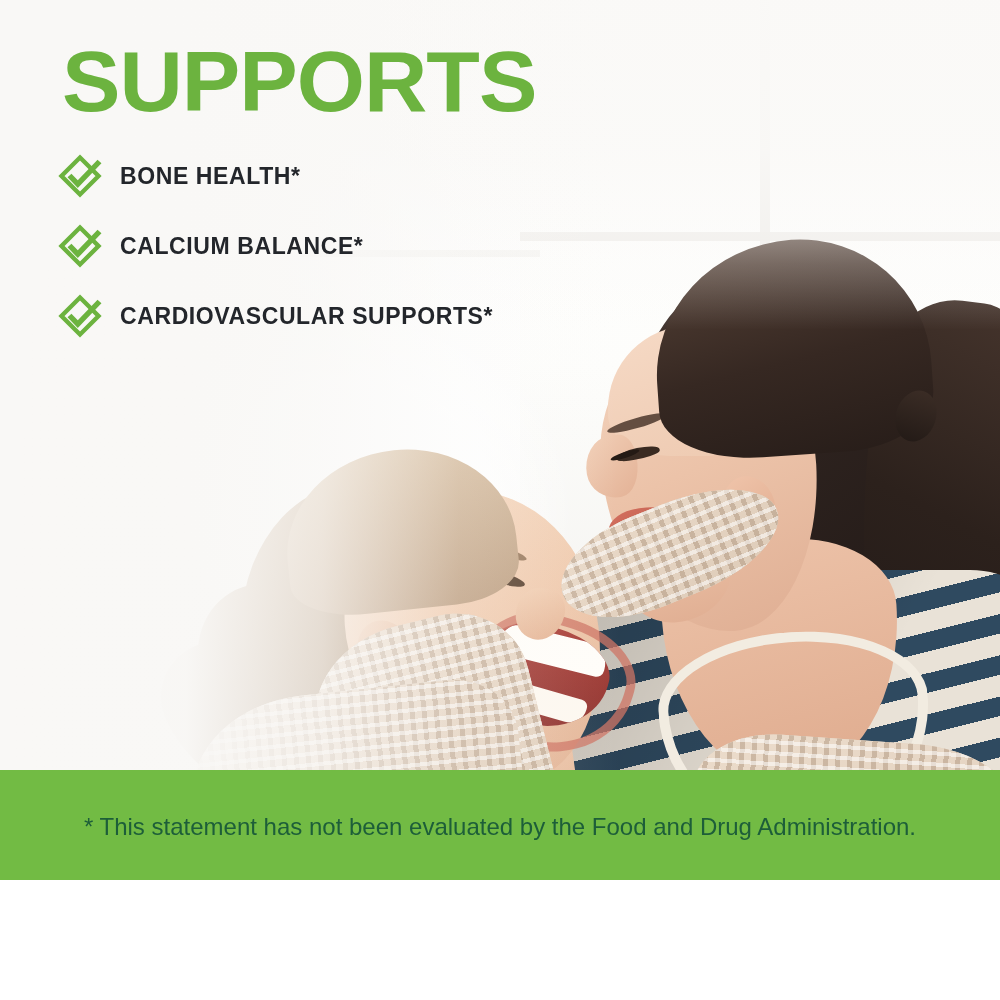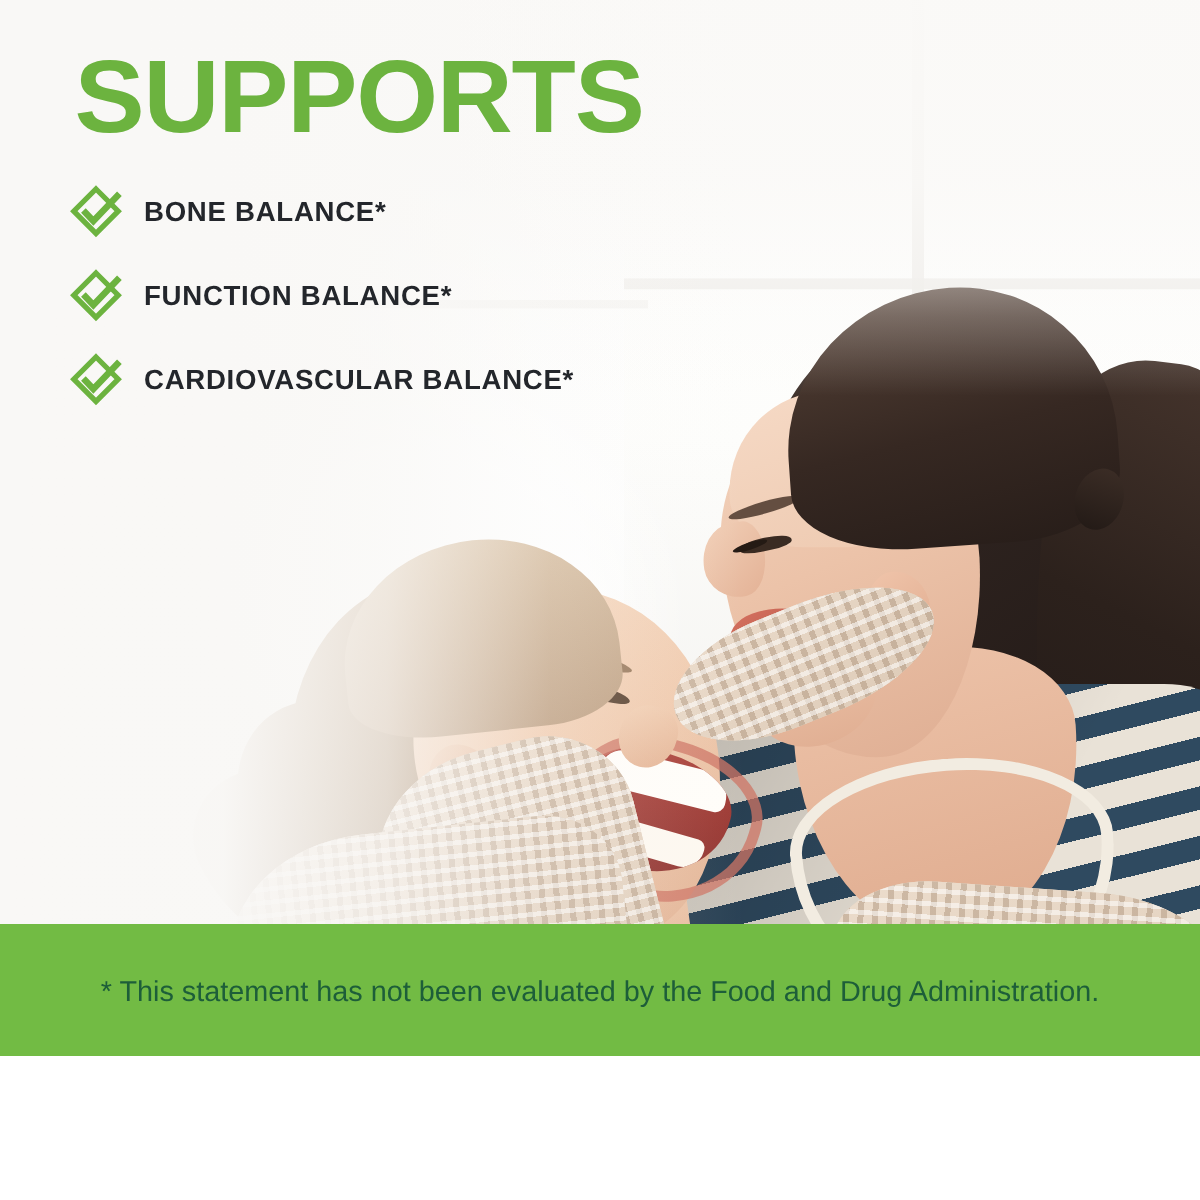--- a/index.html
+++ b/index.html
@@ -470,41 +470,41 @@
 
   <div class="bullets">
 
     <div class="bullet">
       <span class="check-icon">
         <svg viewBox="0 0 44 44">
           <path d="M22 3.5 L40.5 22 L22 40.5 L3.5 22 Z" fill="none" stroke="#6cb33f" stroke-width="4.4" stroke-linejoin="miter"></path>
           <path d="M11.5 21.5 L19.8 30.2 L41.5 7.5" fill="none" stroke="#6cb33f" stroke-width="5.4" stroke-linecap="butt" stroke-linejoin="miter"></path>
         </svg>
       </span>
-      <span class="bullet-label">BONE BALANCE*</span>
+      <span class="bullet-label">BONE HEALTH*</span>
     </div>
 
     <div class="bullet">
       <span class="check-icon">
         <svg viewBox="0 0 44 44">
           <path d="M22 3.5 L40.5 22 L22 40.5 L3.5 22 Z" fill="none" stroke="#6cb33f" stroke-width="4.4" stroke-linejoin="miter"></path>
           <path d="M11.5 21.5 L19.8 30.2 L41.5 7.5" fill="none" stroke="#6cb33f" stroke-width="5.4" stroke-linecap="butt" stroke-linejoin="miter"></path>
         </svg>
       </span>
-      <span class="bullet-label">FUNCTION BALANCE*</span>
+      <span class="bullet-label">CALCIUM BALANCE*</span>
     </div>
 
     <div class="bullet">
       <span class="check-icon">
         <svg viewBox="0 0 44 44">
           <path d="M22 3.5 L40.5 22 L22 40.5 L3.5 22 Z" fill="none" stroke="#6cb33f" stroke-width="4.4" stroke-linejoin="miter"></path>
           <path d="M11.5 21.5 L19.8 30.2 L41.5 7.5" fill="none" stroke="#6cb33f" stroke-width="5.4" stroke-linecap="butt" stroke-linejoin="miter"></path>
         </svg>
       </span>
-      <span class="bullet-label">CARDIOVASCULAR BALANCE*</span>
+      <span class="bullet-label">CARDIOVASCULAR SUPPORTS*</span>
     </div>
 
   </div>
 
   <div class="footer">
     <div class="footer-line">* This statement has not been evaluated by the Food and Drug Administration.</div>
   </div>
 
 </div>
 

